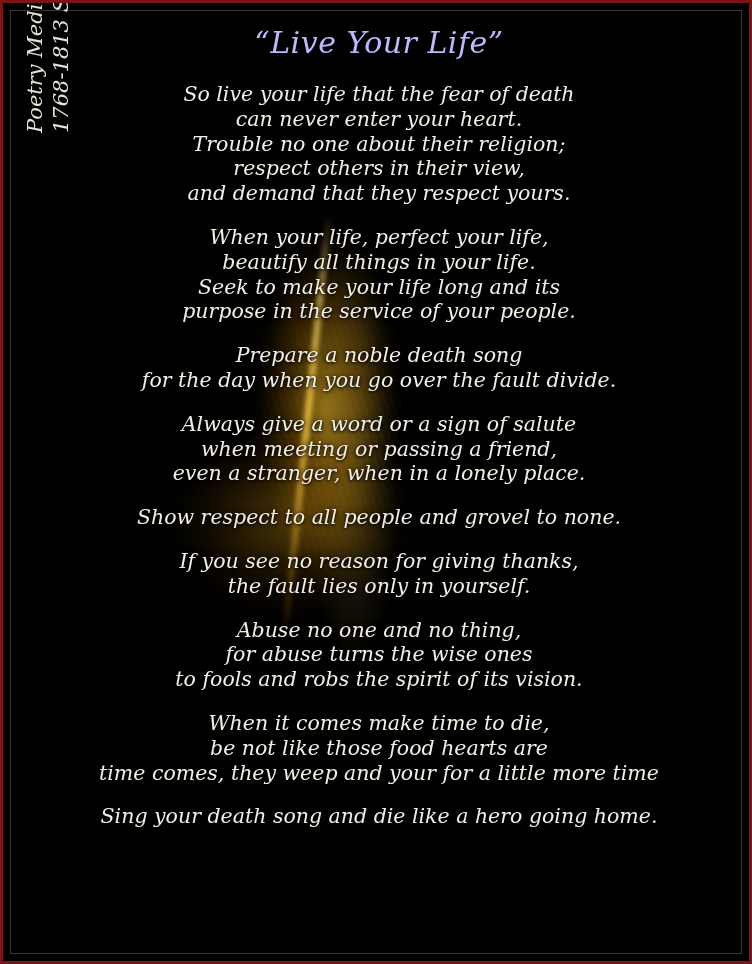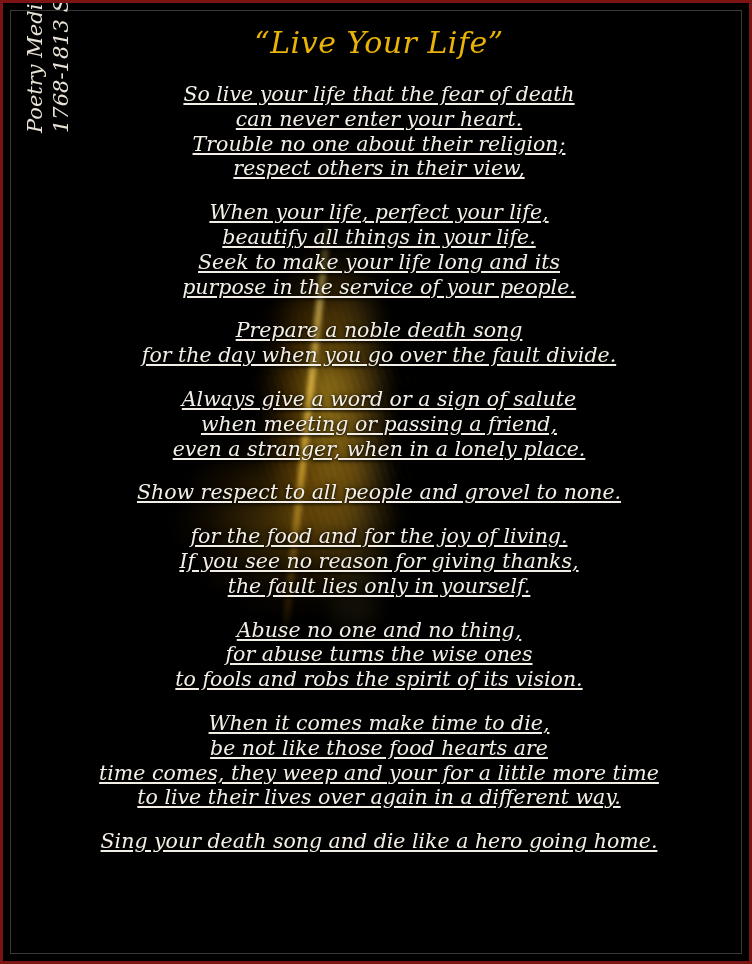--- a/index.html
+++ b/index.html
@@ -102,26 +102,25 @@
     color: #f3efe6;
     font-family: "DejaVu Serif", serif;
     font-style: italic;
     text-shadow: 0 1px 3px rgba(0,0,0,0.95), 0 0 7px rgba(0,0,0,0.8);
   }
 
   .poem-title {
     font-size: 30px;
     letter-spacing: 0.5px;
     margin-bottom: 22px;
-    color: #eab308;
+    color: #c4b5fd;
   }
 
   .stanza {
     margin-bottom: 19px;
-    text-decoration: underline;
   }
   .stanza .ln {
     display: block;
     font-size: 20.5px;
     line-height: 1.21;
     white-space: nowrap;
   }
 </style>
 </head>
 <body>
@@ -142,20 +141,21 @@
   </div>
 
   <div class="poem-area">
     <div class="poem-title">“Live Your Life”</div>
 
     <div class="stanza">
       <span class="ln">So live your life that the fear of death</span>
       <span class="ln">can never enter your heart.</span>
       <span class="ln">Trouble no one about their religion;</span>
       <span class="ln">respect others in their view,</span>
+      <span class="ln">and demand that they respect yours.</span>
     </div>
 
     <div class="stanza">
       <span class="ln">When your life, perfect your life,</span>
       <span class="ln">beautify all things in your life.</span>
       <span class="ln">Seek to make your life long and its</span>
       <span class="ln">purpose in the service of your people.</span>
     </div>
 
     <div class="stanza">
@@ -167,36 +167,34 @@
       <span class="ln">Always give a word or a sign of salute</span>
       <span class="ln">when meeting or passing a friend,</span>
       <span class="ln">even a stranger, when in a lonely place.</span>
     </div>
 
     <div class="stanza">
       <span class="ln">Show respect to all people and grovel to none.</span>
     </div>
 
     <div class="stanza">
-      <span class="ln">for the food and for the joy of living.</span>
       <span class="ln">If you see no reason for giving thanks,</span>
       <span class="ln">the fault lies only in yourself.</span>
     </div>
 
     <div class="stanza">
       <span class="ln">Abuse no one and no thing,</span>
       <span class="ln">for abuse turns the wise ones</span>
       <span class="ln">to fools and robs the spirit of its vision.</span>
     </div>
 
     <div class="stanza">
       <span class="ln">When it comes make time to die,</span>
       <span class="ln">be not like those food hearts are</span>
       <span class="ln">time comes, they weep and your for a little more time</span>
-      <span class="ln">to live their lives over again in a different way.</span>
     </div>
 
     <div class="stanza">
       <span class="ln">Sing your death song and die like a hero going home.</span>
     </div>
   </div>
 
 </div>
 
 </body></html>

